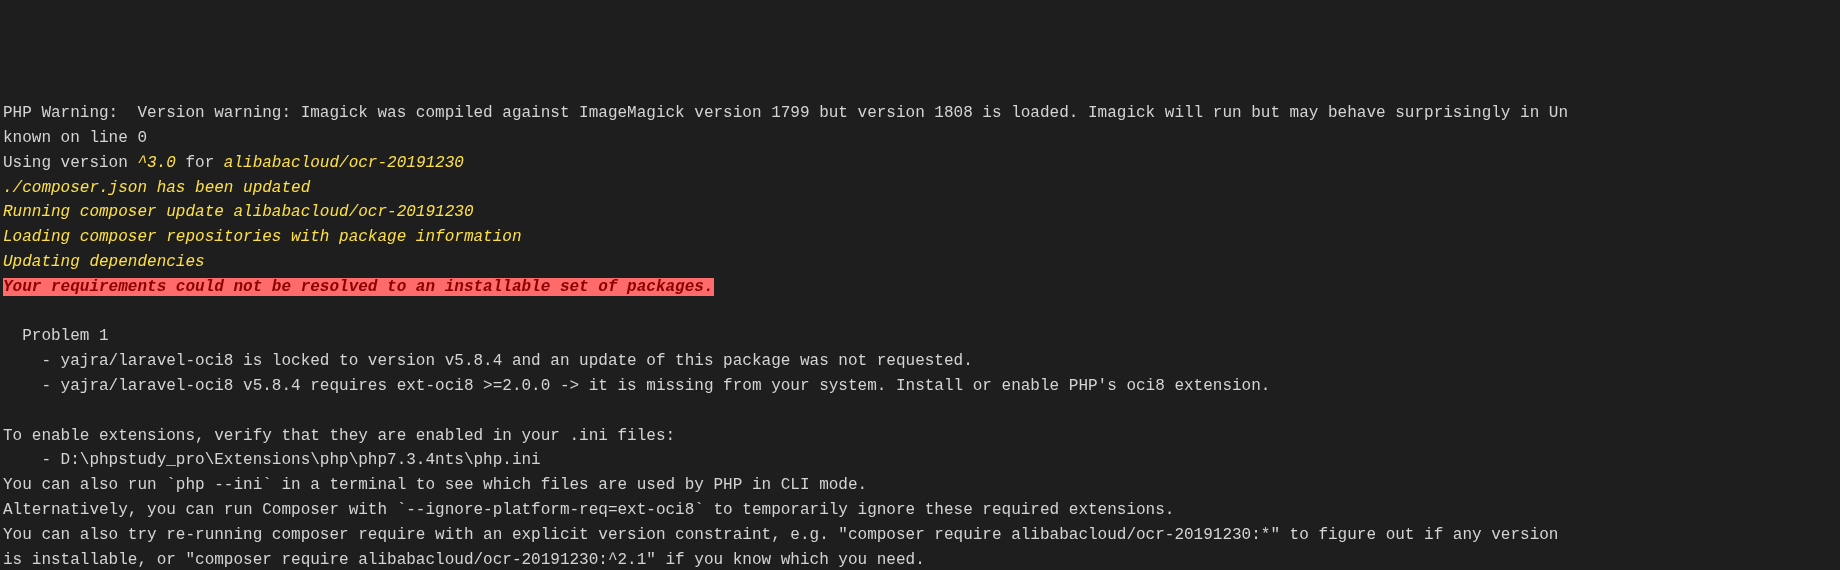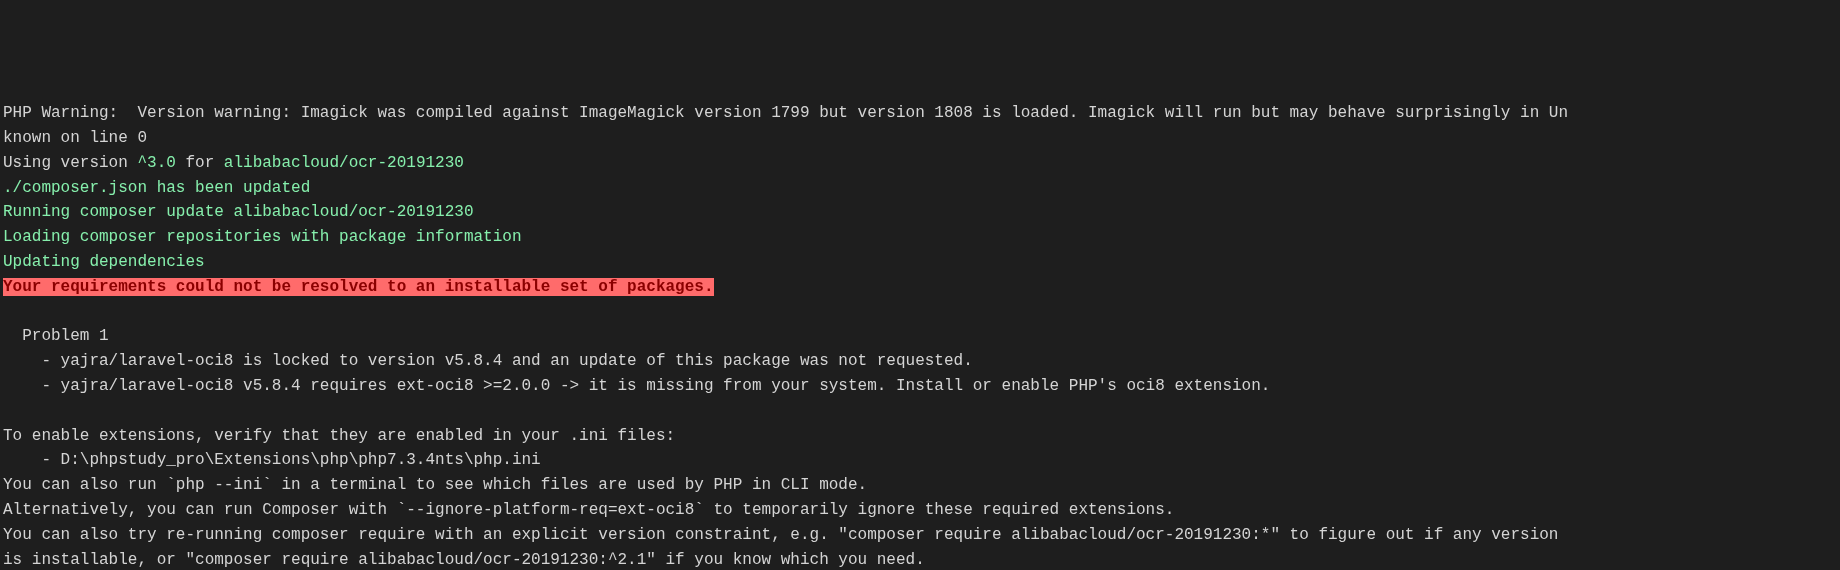--- a/index.html
+++ b/index.html
@@ -16,26 +16,28 @@
       padding: 2px 3px;
       white-space: pre-wrap;
       width: 1840px;
       height: 570px;
       overflow: hidden;
     }
     .term-line {
       display: block;
     }
     .green {
-      color: #86efac;
+      color: #fde047;
+      font-style: italic;
     }
     .error-highlight {
       background-color: #ff6b6b;
       color: #8b0000;
       font-weight: bold;
+      font-style: italic;
     }
     .blank-line {
       height: 1.55em;
     }
   </style>
 </head>
 <body>
 
 
 

